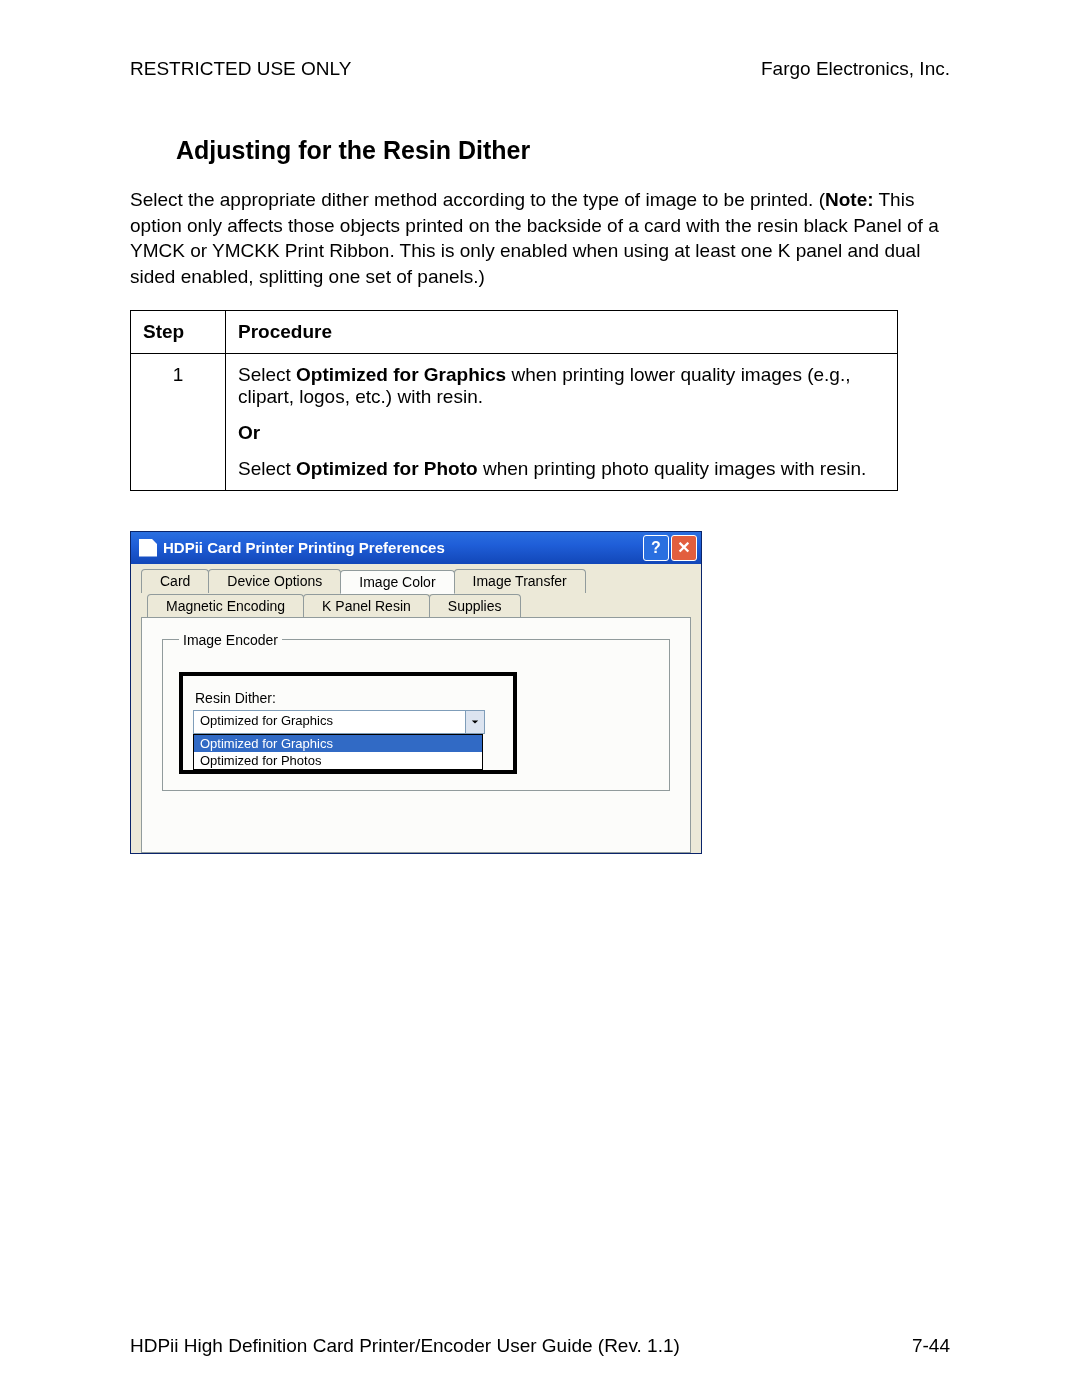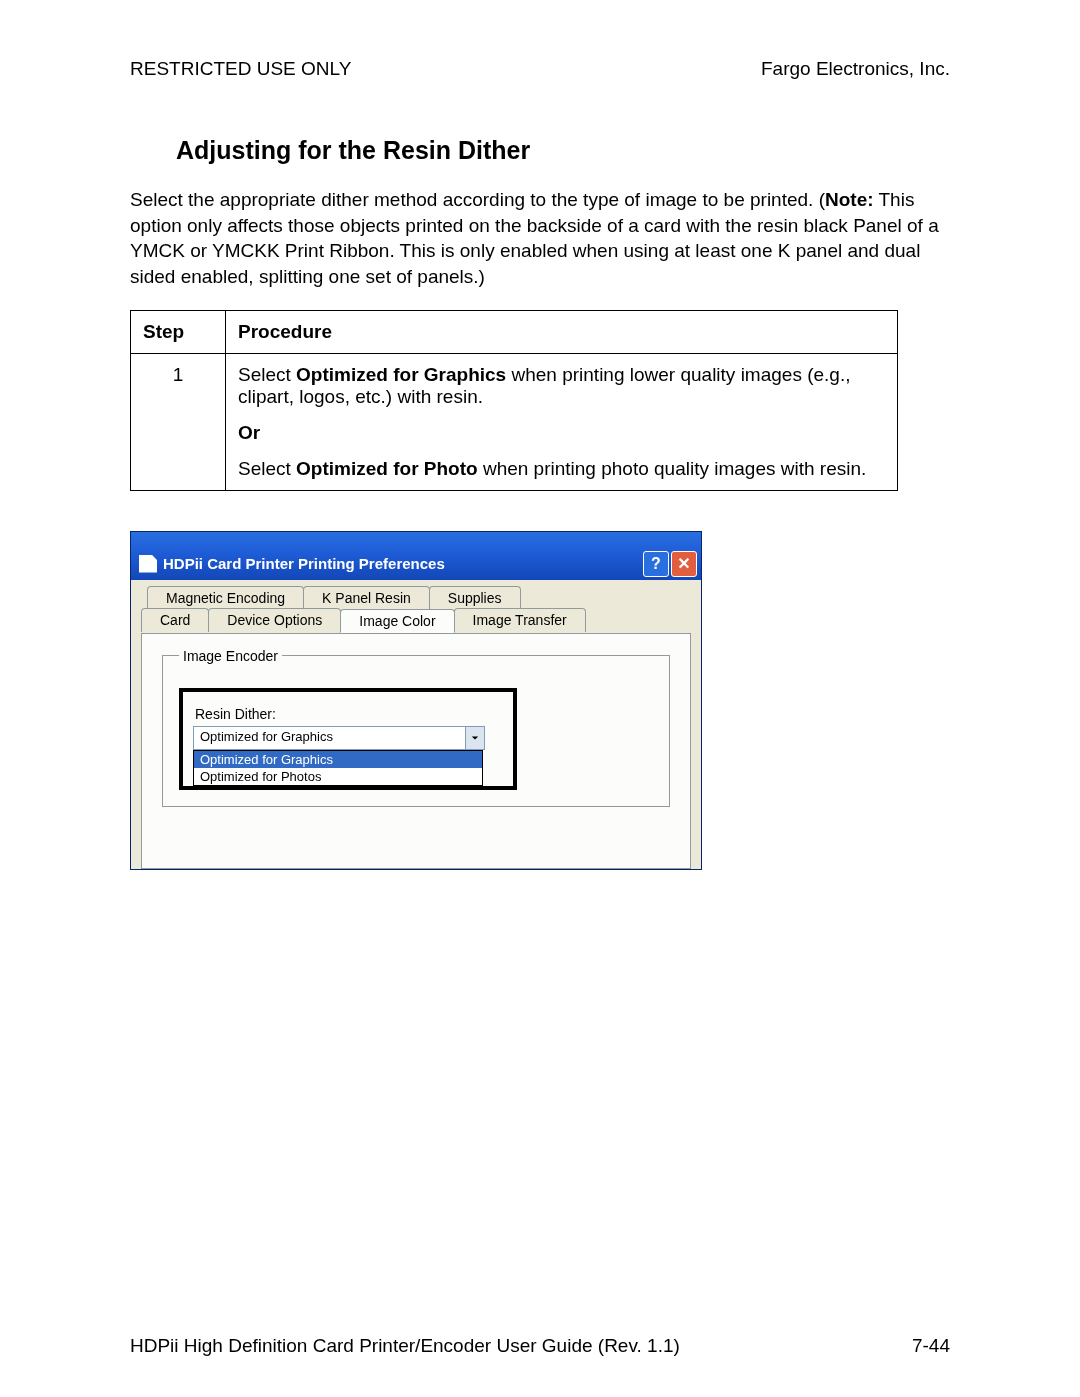--- a/index.html
+++ b/index.html
@@ -57,21 +57,21 @@
     background: #ece9d8;
     font-family: Tahoma, Arial, sans-serif;
     font-size: 14px;
   }
   .titlebar {
     display: flex;
     align-items: center;
     height: 32px;
     background: linear-gradient(to bottom, #2a6fe0 0%, #1f5ed8 40%, #1247b8 100%);
     color: #fff;
-    padding: 16px 4px 0 8px;
+    padding: 0 4px 0 8px;
     font-weight: bold;
     font-size: 15px;
   }
   .titlebar .icon {
     width: 18px; height: 18px; margin-right: 6px;
     background: #fff;
     clip-path: polygon(0 0, 70% 0, 100% 30%, 100% 100%, 0 100%);
     position: relative;
   }
   .titlebar .title { flex: 1; }
@@ -207,30 +207,30 @@
 
   <div class="dialog">
     <div class="titlebar">
       <span class="icon"></span>
       <span class="title">HDPii Card Printer Printing Preferences</span>
       <span class="winbtn help-btn">?</span>
       <span class="winbtn close-btn">✕</span>
     </div>
 
     <div class="tabs-area">
-      <div class="tabrow back">
-        <div class="tab">Magnetic Encoding</div>
-        <div class="tab">K Panel Resin</div>
-        <div class="tab">Supplies</div>
-      </div>
       <div class="tabrow front">
         <div class="tab">Card</div>
         <div class="tab">Device Options</div>
         <div class="tab active">Image Color</div>
         <div class="tab">Image Transfer</div>
+      </div>
+      <div class="tabrow back">
+        <div class="tab">Magnetic Encoding</div>
+        <div class="tab">K Panel Resin</div>
+        <div class="tab">Supplies</div>
       </div>
 
       <div class="tabpanel">
         <fieldset class="group">
           <legend>Image Encoder</legend>
 
 
           <div class="highlight-box">
             <div class="label">Resin Dither:</div>
             <div class="combo">

